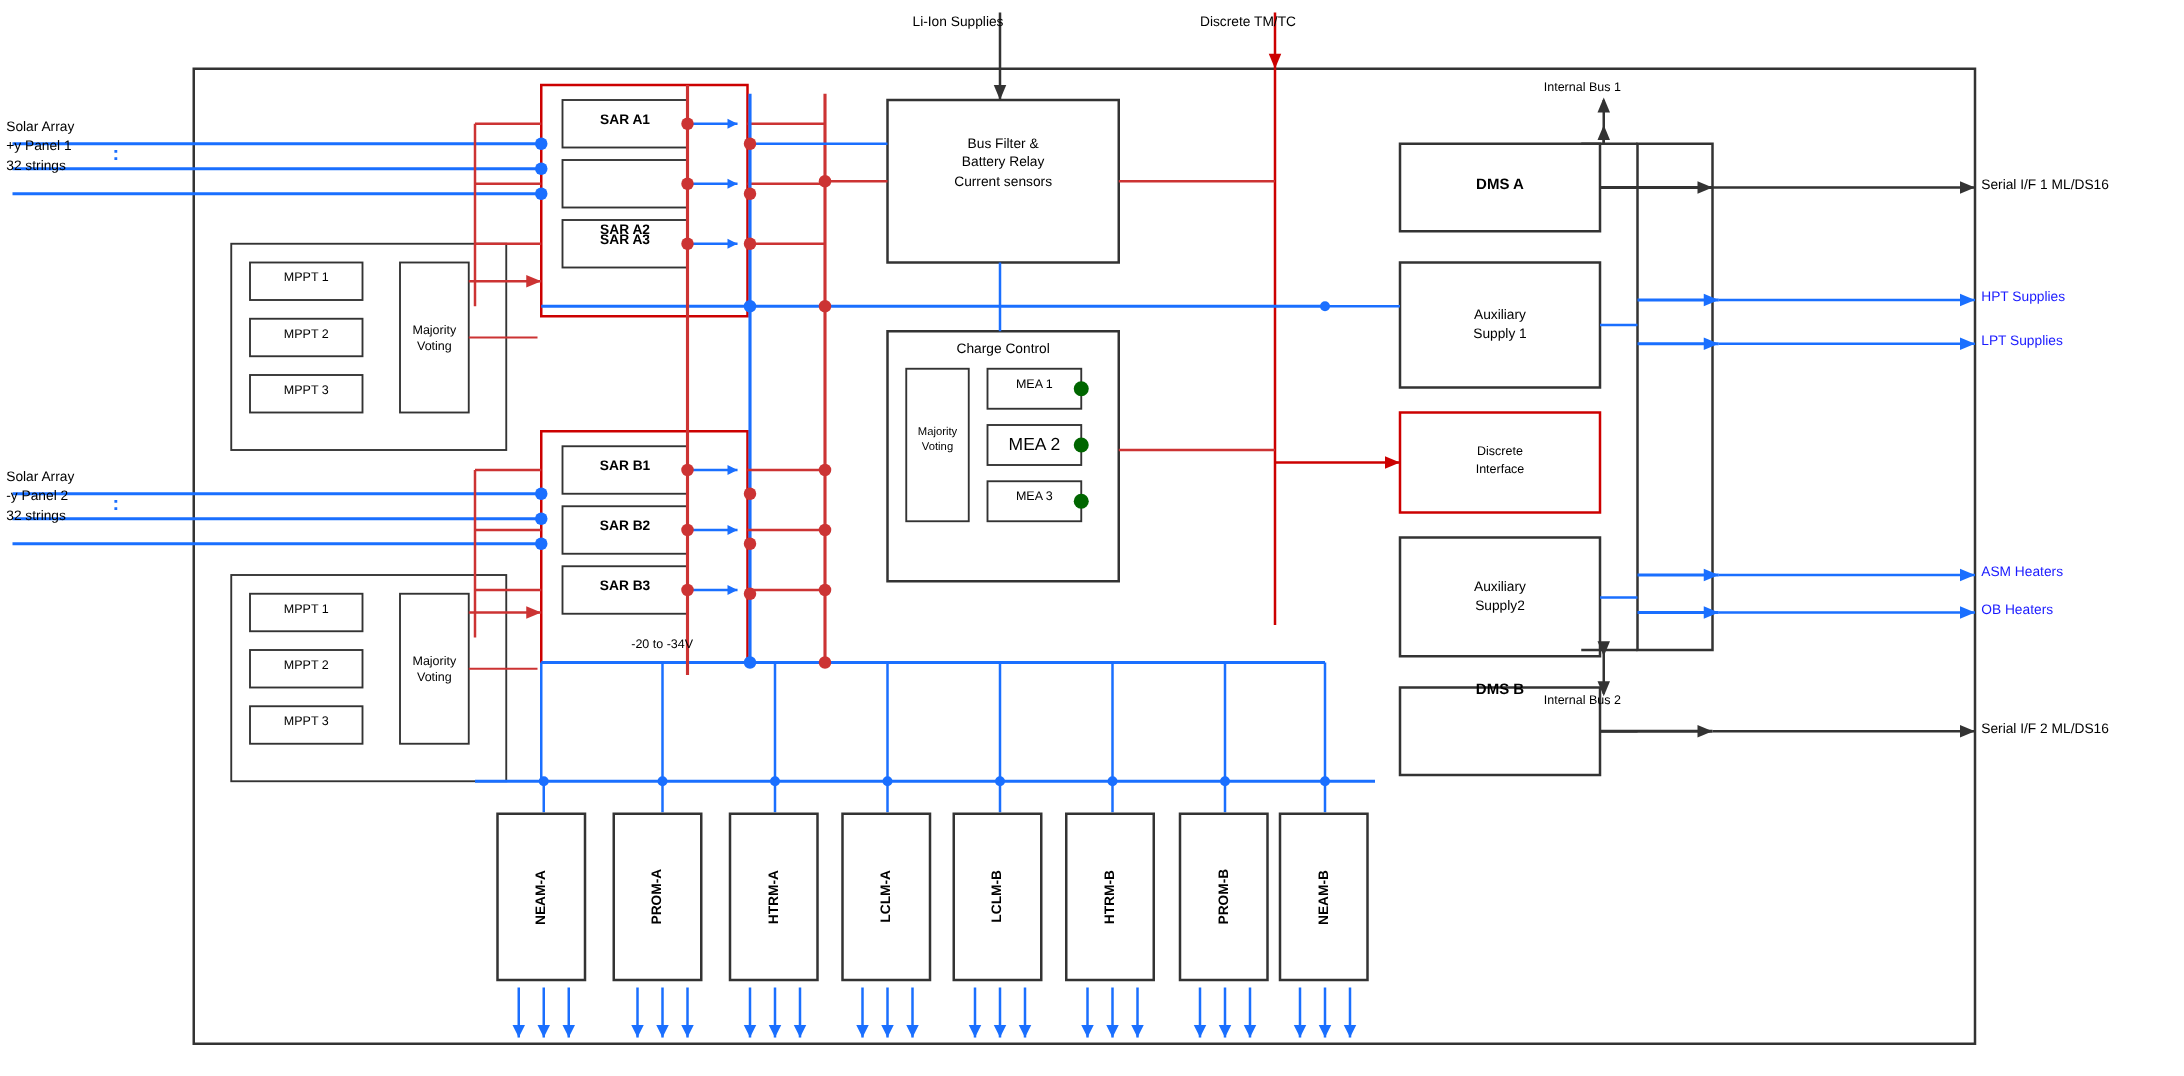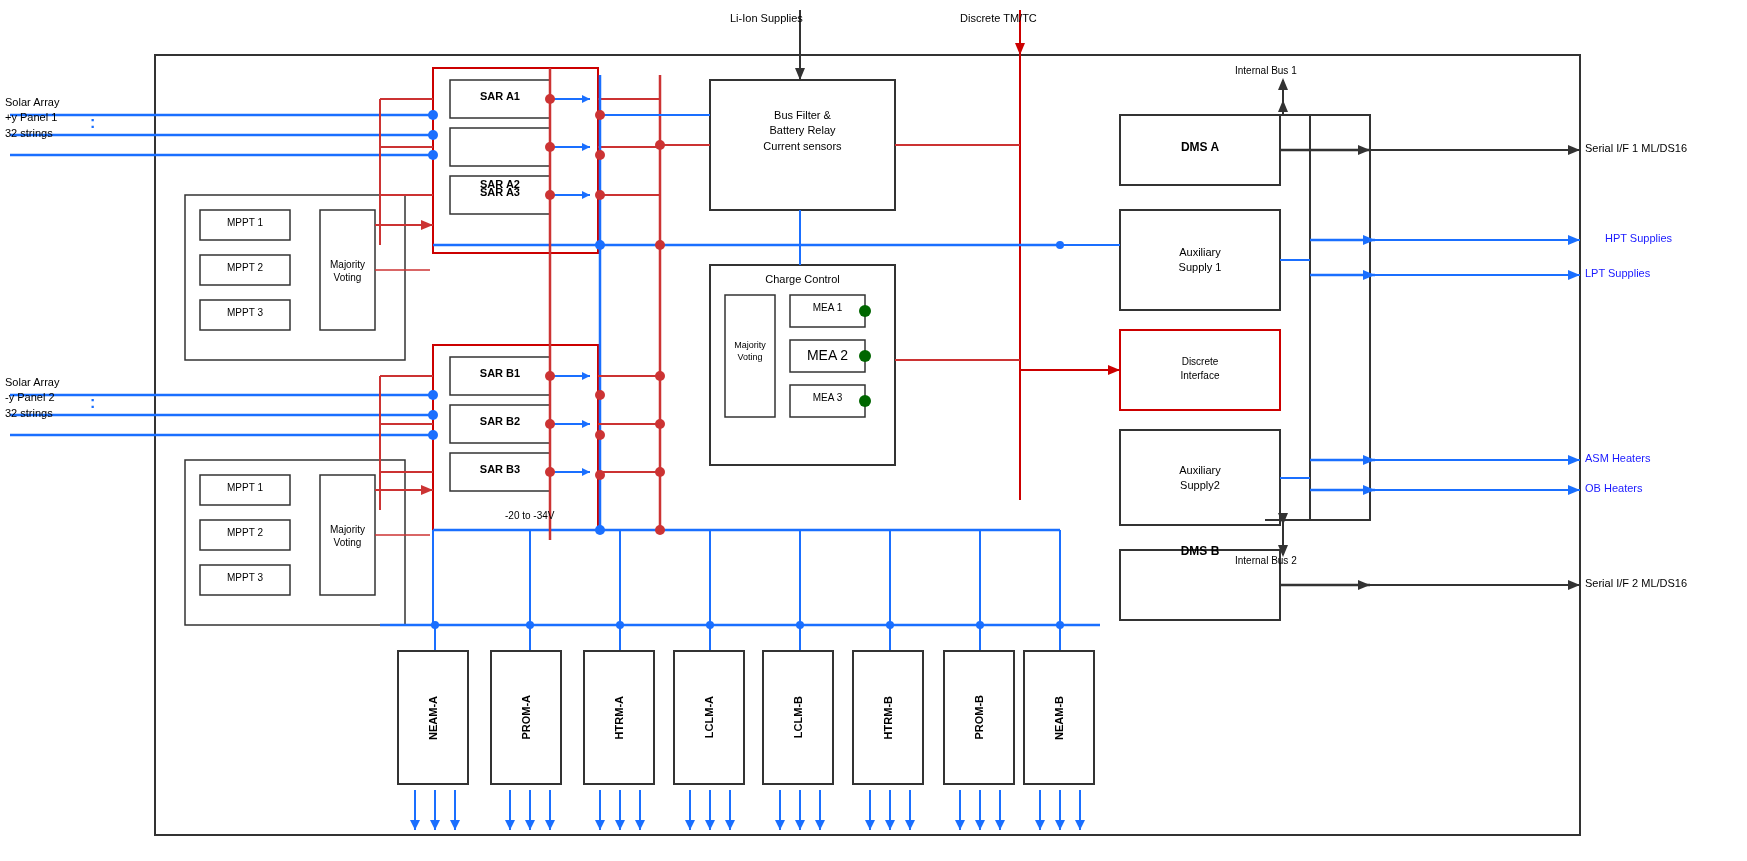--- a/index.html
+++ b/index.html
@@ -426,21 +426,21 @@
 
   <div style="position:absolute; left:1125px; top:245px; font-size:11px; width:150px; text-align:center; line-height:1.4;">Auxiliary<br>Supply 1</div>
 
   <div style="position:absolute; left:1125px; top:355px; font-size:10px; width:150px; text-align:center; line-height:1.4;">Discrete<br>Interface</div>
 
   <div style="position:absolute; left:1125px; top:463px; font-size:11px; width:150px; text-align:center; line-height:1.4;">Auxiliary<br>Supply2</div>
 
   <div style="position:absolute; left:1125px; top:544px; font-size:12px; font-weight:bold; width:150px; text-align:center;">DMS B</div>
 
   <div style="position:absolute; left:1585px; top:142px; font-size:11px; white-space:nowrap;">Serial I/F 1 ML/DS16</div>
-  <div style="position:absolute; left:1585px; top:232px; font-size:11px; color:#1a1aff; white-space:nowrap;margin-left:20px;">HPT Supplies</div>
+  <div style="position:absolute; left:1585px; top:232px; font-size:11px; color:#1a1aff; white-space:nowrap;">HPT Supplies</div>
   <div style="position:absolute; left:1585px; top:267px; font-size:11px; color:#1a1aff; white-space:nowrap;">LPT Supplies</div>
   <div style="position:absolute; left:1585px; top:452px; font-size:11px; color:#1a1aff; white-space:nowrap;">ASM Heaters</div>
   <div style="position:absolute; left:1585px; top:482px; font-size:11px; color:#1a1aff; white-space:nowrap;">OB Heaters</div>
   <div style="position:absolute; left:1585px; top:577px; font-size:11px; white-space:nowrap;">Serial I/F 2 ML/DS16</div>
 
   <div style="position:absolute; left:397px; top:650px; width:72px; height:135px; border:2px solid #333; background:white; display:flex; align-items:center; justify-content:center;">
     <span style="writing-mode:vertical-rl; transform:rotate(180deg); font-size:11px; font-weight:bold;">NEAM-A</span>
   </div>
 
   <div style="position:absolute; left:490px; top:650px; width:72px; height:135px; border:2px solid #333; background:white; display:flex; align-items:center; justify-content:center;">

